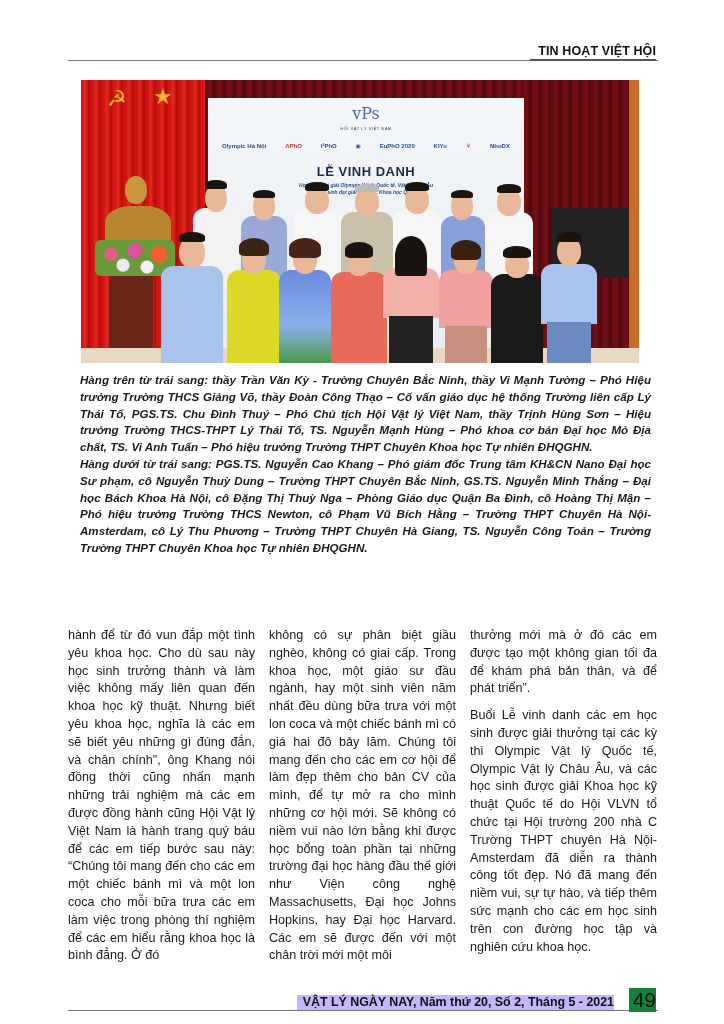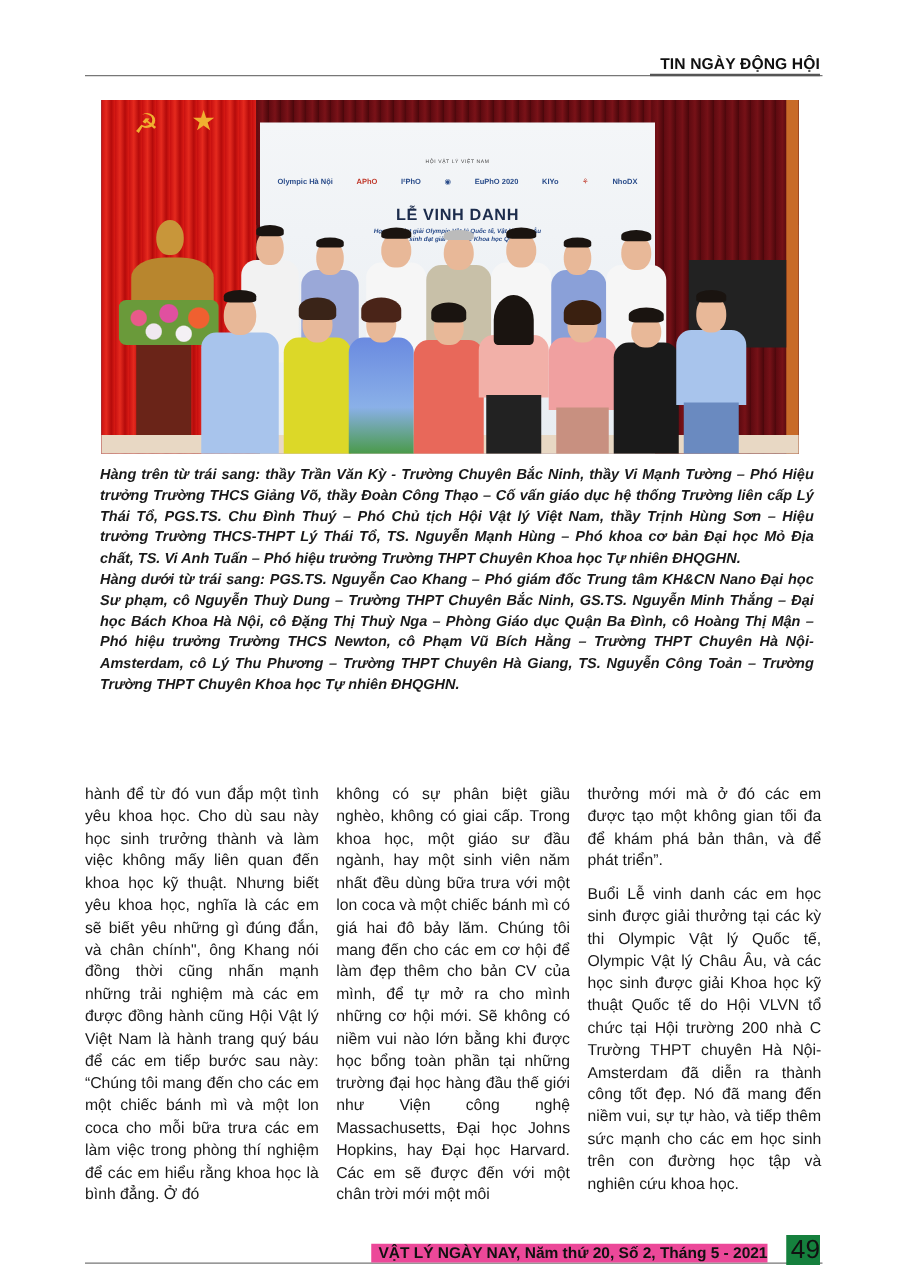--- a/index.html
+++ b/index.html
@@ -48,41 +48,42 @@
 
   .columns { position: absolute; left: 68px; top: 611px; width: 590px; height: 340px; }
   .col { position: absolute; top: 16px; width: 187px; font-family: "Liberation Sans", sans-serif; font-size: 12.6px; line-height: 17.8px; color: #1a1a1a; text-align: justify; hyphens: none; }
   .col-1 { left: 0; }
   .col-2 { left: 201px; }
   .col-3 { left: 402px; }
   .col p { margin: 0 0 9px 0; }
 
   .footer { position: absolute; left: 68px; top: 992px; width: 590px; height: 24px; }
   .footer-rule { position: absolute; left: 0; right: 0; top: 18px; height: 1px; background: #777; }
-  .footer-text { position: absolute; right: 44px; top: 3px; background: #ec4899; padding-left: 6px; font-size: 12.4px; font-weight: bold; color: #111; line-height: 15px; margin-left: 26px; }
+  .footer-text { position: absolute; right: 44px; top: 3px; background: #c4b5fd; padding-left: 6px; font-size: 12.4px; font-weight: bold; color: #111; line-height: 15px; margin-left: 26px; }
   .page-num { position: absolute; right: 2px; top: -4px; font-size: 21px; color: #111; background: #15803d; padding-left: 4px; line-height: 24px; }
 </style>
 </head>
 <body>
 
 <div class="header">
   <div class="header-rule"></div>
-  <div class="header-title">TIN NGÀY ĐỘNG HỘI</div>
+  <div class="header-title">TIN HOẠT VIỆT HỘI</div>
 </div>
 
 <div class="photo">
   <div class="curtain-left"></div>
   <div class="curtain-right"></div>
   <div class="curtain-right2"></div>
   <div class="wood-panel"></div>
   <div class="hammer">☭</div>
   <div class="star">★</div>
   <div class="tv"></div>
 
   <div class="backdrop">
+    <div class="backdrop-logo">vPs</div>
     <div class="backdrop-org">HỘI VẬT LÝ VIỆT NAM</div>
     <div class="sponsors">
       <span class="sponsor">Olympic Hà Nội</span>
       <span class="sponsor">APhO</span>
       <span class="sponsor">I²PhO</span>
       <span class="sponsor">◉</span>
       <span class="sponsor">EuPhO 2020</span>
       <span class="sponsor">KIYo</span>
       <span class="sponsor">⚘</span>
       <span class="sponsor">NhoDX</span>

